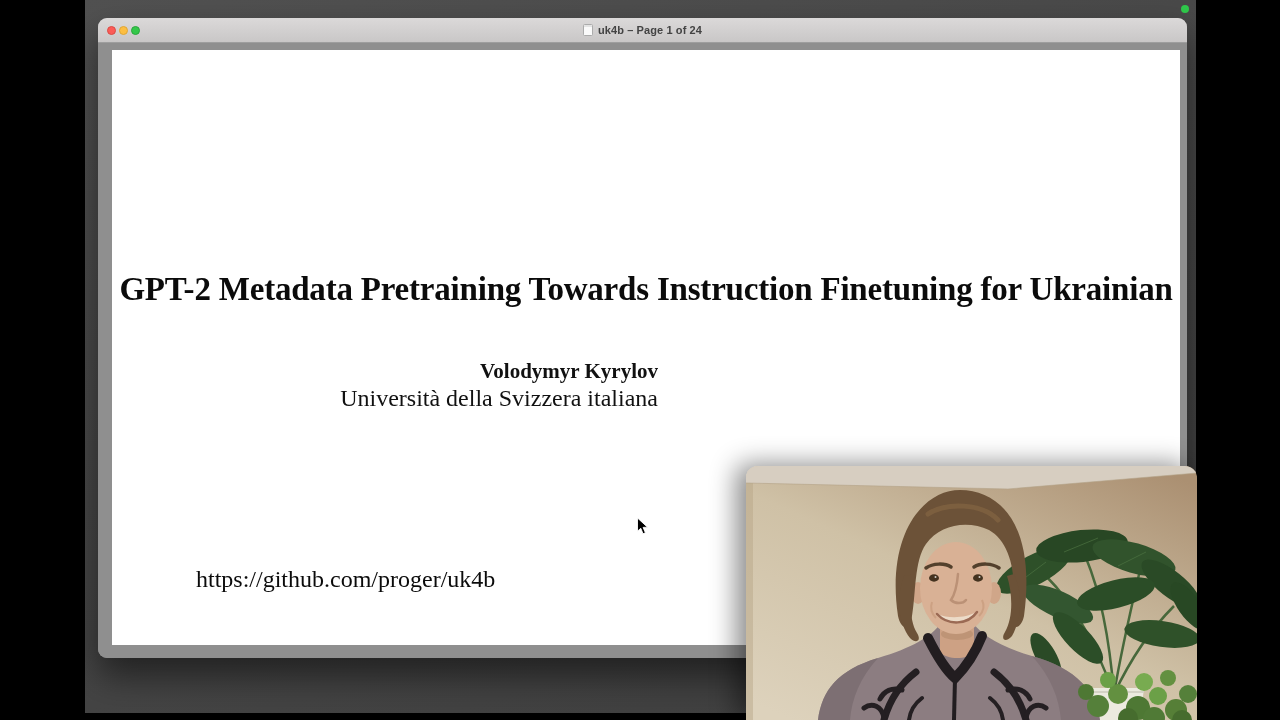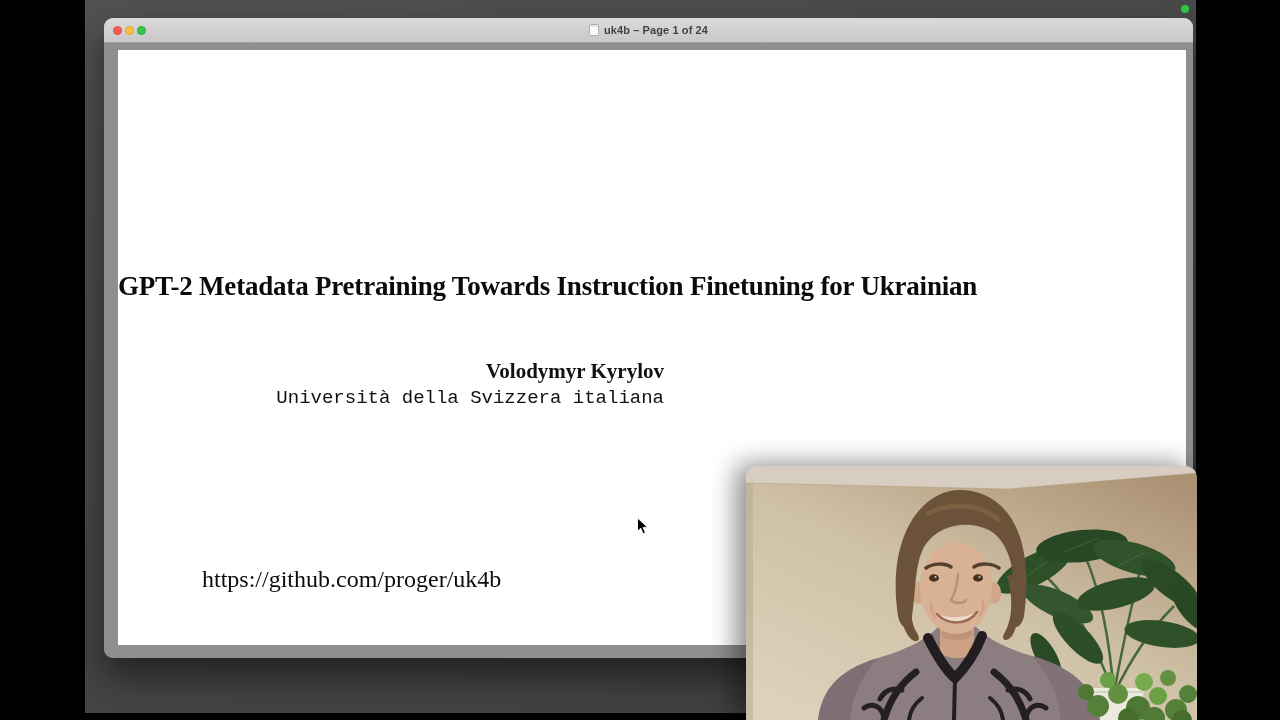--- a/index.html
+++ b/index.html
@@ -9,50 +9,50 @@
 
   
   .screen { position:absolute; left:85px; top:0; width:1111px; height:713px;
             background:linear-gradient(160deg,#515151 0%,#474747 45%,#3e3e3e 100%); }
   .green-dot { position:absolute; left:1096px; top:5px; width:8px; height:8px;
                border-radius:50%; background:#2fc94b; }
 
   
   .window { position:absolute; left:13px; top:18px; width:1089px; height:640px;
             border-radius:9px; background:#8f8f8f;
-            box-shadow:0 18px 34px rgba(0,0,0,.5);margin-left:6px; }
+            box-shadow:0 18px 34px rgba(0,0,0,.5); }
   .titlebar { position:relative; height:25px;
               background:linear-gradient(#dbd9d9,#c9c7c7);
               border-bottom:1px solid #9e9e9e; border-radius:9px 9px 0 0; }
   .traffic-lights { position:absolute; left:9px; top:8px; display:flex; gap:3px; }
   .tl { width:9px; height:9px; border-radius:50%; display:inline-block; }
   .tl.red    { background:#fc5b57; border:0.5px solid #d94c45; }
   .tl.yellow { background:#fdbe41; border:0.5px solid #dea738; }
   .tl.green  { background:#34c84a; border:0.5px solid #2aa73c; }
   .title-wrap { position:absolute; left:0; right:0; top:0; bottom:0;
                 display:flex; align-items:center; justify-content:center; gap:5px; }
   .doc-icon { width:10px; height:12px; background:#fafafa; border:1px solid #ababab;
               border-radius:1.5px; box-shadow:inset 0 2px 0 #e3e3e3; }
   .win-title { font-size:11px; font-weight:bold; color:#434343; letter-spacing:.1px; }
 
   .content { position:absolute; left:0; right:0; top:25px; bottom:0;
              background:#8f8f8f; border-radius:0 0 9px 9px; }
   .page { position:absolute; left:14px; top:7px; width:1068px; height:595px;
           background:#ffffff; }
 
   
-  .slide-title { position:absolute; top:221px; left:0; width:100%; text-align:left;
+  .slide-title { position:absolute; top:221px; left:0; width:100%; text-align:center;
                  font-family:"Liberation Serif", serif; font-weight:bold;
-                 font-size:27px; letter-spacing:-.2px; color:#0b0b0b; }
+                 font-size:33px; letter-spacing:-.2px; color:#0b0b0b; }
   .author-col { position:absolute; top:308px; width:400px; text-align:right;
                 font-family:"Liberation Serif", serif; color:#111; }
   .author-col.first  { left:146px; }
   .author-col.second { left:528px; }
   .author-name  { font-weight:bold; font-size:21px; line-height:27px; }
-  .author-affil { font-size:19px; line-height:27px;font-family:Liberation Mono, monospace; }
+  .author-affil { font-size:24px; line-height:27px; }
   .author-email { font-family:"DejaVu Sans Mono", monospace; font-size:18px; line-height:27px; }
   .repo-link { position:absolute; left:84px; top:514px;
                font-family:"Liberation Serif", serif; font-size:24px; line-height:30px;
                color:#0b0b0b; }
 
   
   .cursor { position:absolute; left:636px; top:517px; width:13px; height:19px; }
 
   
   .webcam { position:absolute; left:746px; top:466px; width:451px; height:254px;

